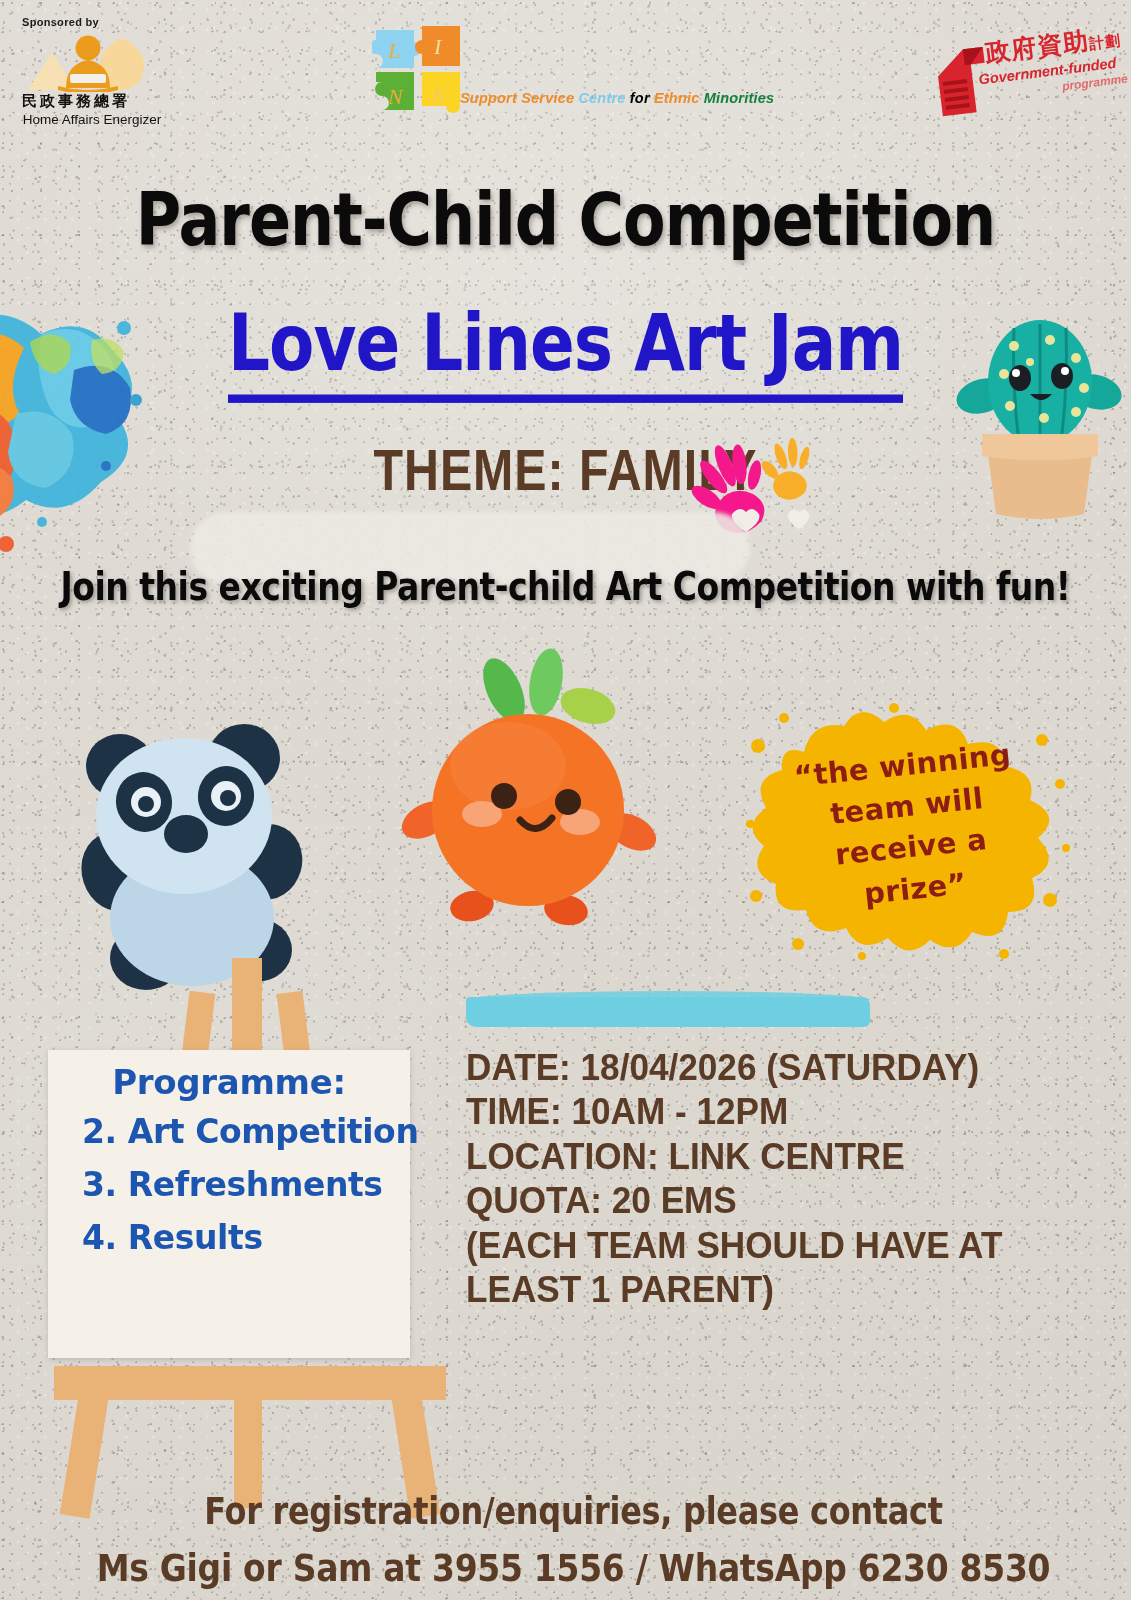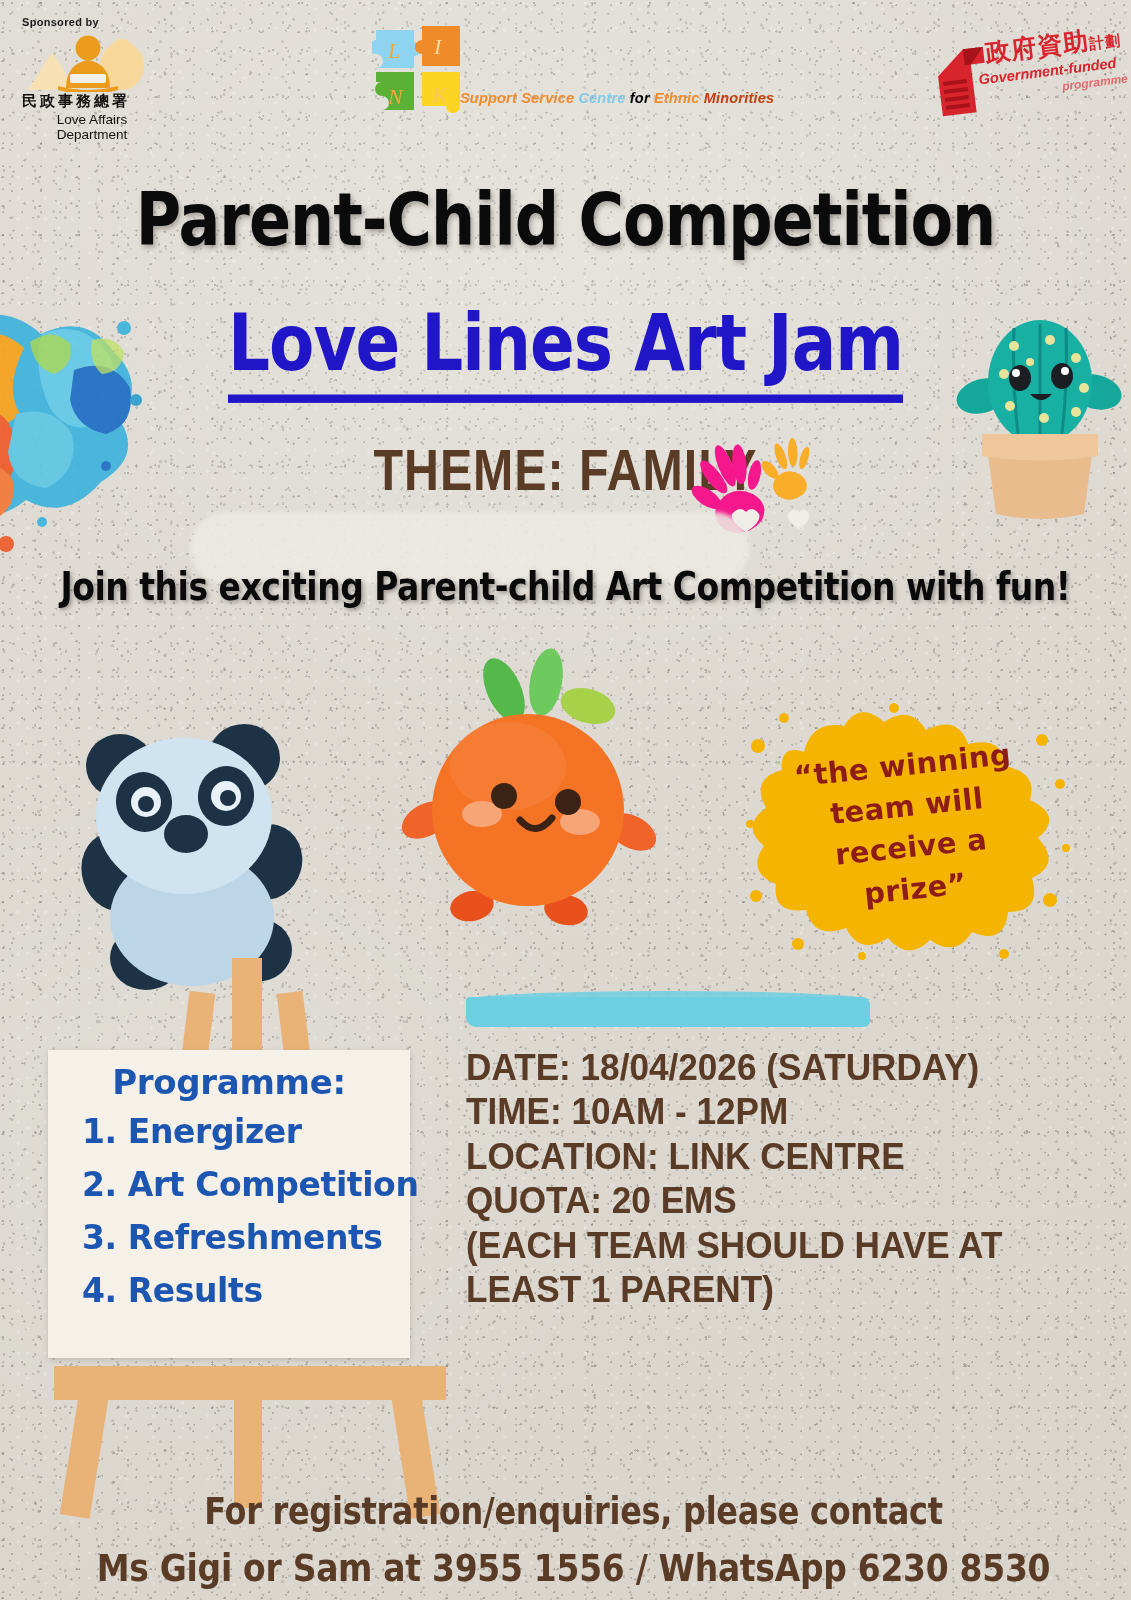--- a/index.html
+++ b/index.html
@@ -151,38 +151,38 @@
         <path d="M6 60 L30 22 L54 60 Z" fill="#f6e0b4"></path>
         <ellipse cx="100" cy="36" rx="22" ry="24" fill="#f8d79a"></ellipse>
         <circle cx="100" cy="20" r="11" fill="#f8d79a"></circle>
         <path d="M44 58 Q44 34 66 30 Q88 34 88 58 Z" fill="#eb9c1c"></path>
         <circle cx="66" cy="18" r="12.5" fill="#eb9c1c"></circle>
         <rect x="48" y="44" width="36" height="9" rx="2" fill="#f3f0e9"></rect>
         <path d="M36 56 Q66 64 96 56 L96 60 Q66 68 36 60 Z" fill="#eb9c1c"></path>
       </svg>
     </div>
     <div class="had-zh">民政事務總署</div>
-    <div class="had-en">Love Affairs Department</div>
+    <div class="had-en">Home Affairs Energizer</div>
   </div>
 
   <div class="link-logo">
     <div class="puzzle">
       <svg width="100" height="92" viewBox="0 0 100 92">
         <path d="M4 6 h38 v12 a7 7 0 0 1 0 14 v12 H4 a7 7 0 0 0 0-14 a7 7 0 0 1 0-14 z" fill="#8ed3ef"></path>
         <path d="M50 2 h38 v40 H50 v-12 a7 7 0 0 1 0-14 z" fill="#f08b2a"></path>
         <path d="M4 48 h38 v38 H10 a7 7 0 0 0 0-14 a7 7 0 0 1 0-14 H4 z" fill="#5cb036"></path>
         <path d="M50 48 h38 v34 a7 7 0 0 1 -14 0 h-24 z" fill="#fbd424"></path>
         <text x="16" y="34" font-family="Liberation Serif, serif" font-size="22" font-style="italic" fill="#f0a93c">L</text>
         <text x="62" y="30" font-family="Liberation Serif, serif" font-size="22" font-style="italic" fill="#f7dca0">I</text>
         <text x="16" y="80" font-family="Liberation Serif, serif" font-size="22" font-style="italic" fill="#f0a93c">N</text>
         <text x="60" y="78" font-family="Liberation Serif, serif" font-size="22" font-style="italic" fill="#f6c95c">K</text>
       </svg>
     </div>
     <div class="lk-sub">
-      <span style="color:#f08b2a">Support Service </span><span style="color:#7fcbe8">Centre</span><span style="color:#000000"> for </span><span style="color:#f08b2a">Ethnic </span><span style="color:#c2410c">Minorities</span>
+      <span style="color:#f08b2a">Support Service </span><span style="color:#7fcbe8">Centre</span><span style="color:#000000"> for </span><span style="color:#f08b2a">Ethnic </span><span style="color:#15803d">Minorities</span>
     </div>
   </div>
 
   <div class="gov-logo">
     <svg width="60" height="76" viewBox="0 0 60 76" style="position:absolute;left:0;top:6px;">
       <path d="M6 70 V30 L34 6 L54 6 V22 L40 22 V70 Z" fill="#d8242c"></path>
       <path d="M34 6 L54 6 L40 22 L34 22 Z" fill="#a8121a"></path>
       <rect x="10" y="36" width="24" height="4" fill="#a8121a"></rect>
       <rect x="10" y="44" width="24" height="4" fill="#a8121a"></rect>
       <rect x="10" y="52" width="24" height="4" fill="#a8121a"></rect>
@@ -346,21 +346,20 @@
     <div class="leg" style="left:248px;top:34px;width:26px;height:90px;transform:rotate(-7deg);"></div>
     <div class="leg" style="left:20px;top:408px;width:392px;height:34px;"></div>
     <div class="leg" style="left:46px;top:430px;width:30px;height:130px;transform:rotate(9deg);transform-origin:top center;"></div>
     <div class="leg" style="left:356px;top:430px;width:30px;height:130px;transform:rotate(-9deg);transform-origin:top center;"></div>
     <div class="leg" style="left:200px;top:430px;width:28px;height:120px;"></div>
   </div>
 
   <div class="canvas">
     <div class="prog-title">Programme:</div>
     <ul class="prog-list">
-      <li>1. Energizer</li>
       <li>2. Art Competition</li>
       <li>3. Refreshments</li>
       <li>4.  Results</li>
     </ul>
   </div>
 
   <div class="details">
     <div>DATE: 18/04/2026 (SATURDAY)</div>
     <div>TIME: 10AM - 12PM</div>
     <div>LOCATION: LINK CENTRE</div>

